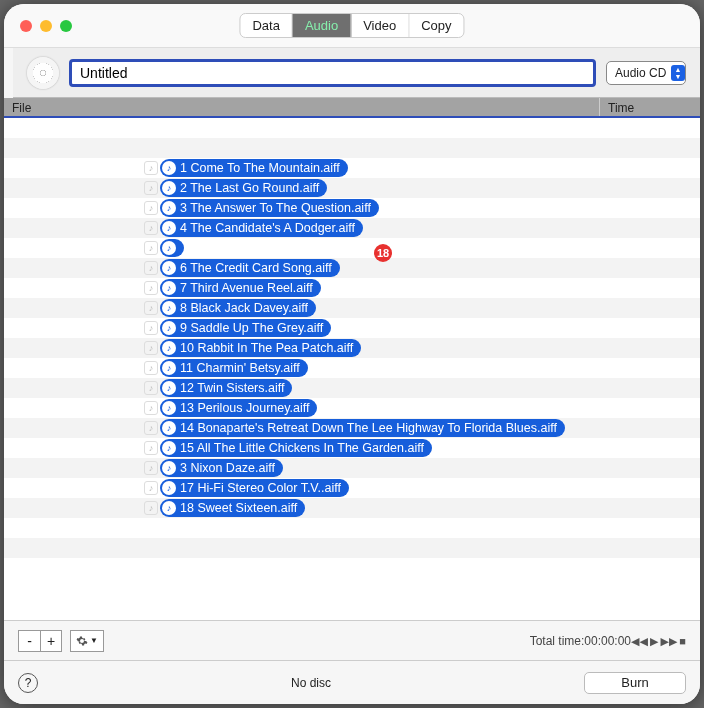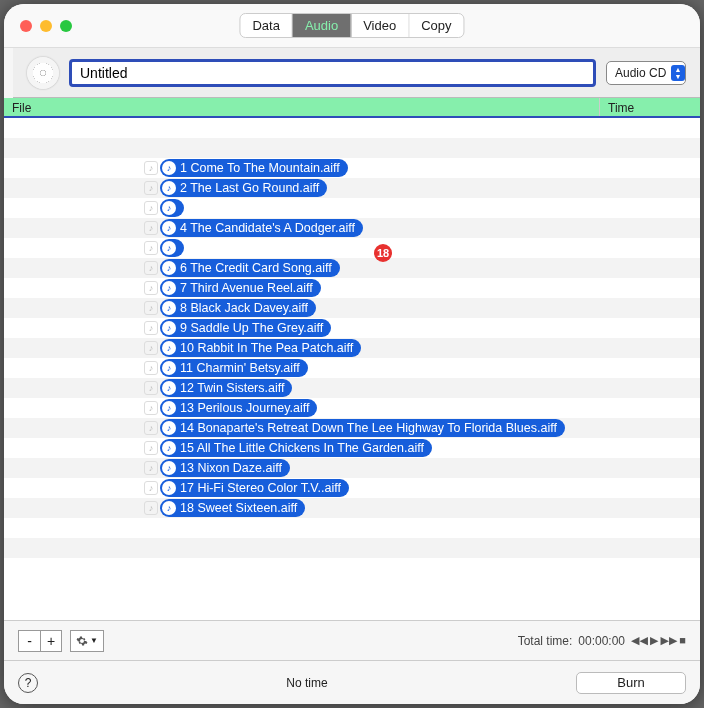--- a/index.html
+++ b/index.html
@@ -75,21 +75,21 @@
     display:flex;align-items:center;justify-content:space-between;
     padding:0 0 0 8px;
   }
   .type-select .arrows{
     width:14px;height:16px;border-radius:3px;background:#1b61e4;
     display:flex;flex-direction:column;align-items:center;justify-content:center;
     color:#fff;font-size:7px;line-height:7px;
   }
   .headers{
     display:flex;height:20px;
-    background:#86efac;
+    background:#a3a3a3;
     border-bottom:2px solid #2e4db8;
     font-size:12px;
   }
   .headers .col-file{flex:1;padding:3px 8px;border-right:1px solid #ccc;}
   .headers .col-time{width:100px;padding:3px 8px;}
   .list{
     flex:1; overflow:auto; background:#fff; position:relative;
   }
   .row{height:20px;display:flex;align-items:center;}
   .row:nth-child(odd){background:#fff;}
@@ -132,34 +132,34 @@
     width:22px;height:22px;border:1px solid #999;background:#fff;
     display:flex;align-items:center;justify-content:center;font-size:14px;
     cursor:default;
   }
   .gearbtn{
     width:34px;height:22px;border:1px solid #999;background:#fff;
     display:flex;align-items:center;justify-content:center;
     gap:2px;font-size:12px;
   }
   .gearbtn svg{width:12px;height:12px;}
-  .total{display:flex;align-items:flex-start;gap:6px;font-size:12px;color:#444;}
+  .total{display:flex;align-items:flex-end;gap:0;font-size:12px;color:#444;}
   .transport{display:flex;gap:2px;color:#555;font-size:11px;}
   .footer2{
     height:44px;border-top:1px solid #ccc;
     display:flex;align-items:center;padding:0 14px;
     justify-content:space-between;background:#f6f6f6;
   }
   .help{
     width:20px;height:20px;border:1.5px solid #555;border-radius:50%;
     display:flex;align-items:center;justify-content:center;font-size:12px;
   }
   .centerinfo{flex:1;text-align:center;font-size:12px;line-height:14px;}
   .burnbtn{
-    width:110px;height:22px;border:1px solid #bbb;border-radius:5px;
+    width:102px;height:22px;border:1px solid #bbb;border-radius:5px;
     background:#fff;font-size:13px;
     display:flex;align-items:center;justify-content:center;
   }
 </style>
 </head>
 <body>
 
 <div class="window">
 
   <div class="titlebar">
@@ -207,20 +207,21 @@
       <span class="pill">
         <span class="note-ic">♪</span>
         <span>2 The Last Go Round.aiff</span>
       </span>
     </div>
       <div class="row">
       <span class="spacer"></span>
       <span class="note-ghost">♪</span>
       <span class="pill">
         <span class="note-ic">♪</span>
+        <span>3 The Answer To The Question.aiff</span>
       </span>
     </div>
       <div class="row">
       <span class="spacer"></span>
       <span class="note-ghost">♪</span>
       <span class="pill">
         <span class="note-ic">♪</span>
         <span>4 The Candidate's A Dodger.aiff</span>
       </span>
     </div>
@@ -309,21 +310,21 @@
       <span class="pill">
         <span class="note-ic">♪</span>
         <span>15 All The Little Chickens In The Garden.aiff</span>
       </span>
     </div>
       <div class="row">
       <span class="spacer"></span>
       <span class="note-ghost">♪</span>
       <span class="pill">
         <span class="note-ic">♪</span>
-        <span>13 Nixon Daze.aiff</span>
+        <span>3 Nixon Daze.aiff</span>
       </span>
     </div>
       <div class="row">
       <span class="spacer"></span>
       <span class="note-ghost">♪</span>
       <span class="pill">
         <span class="note-ic">♪</span>
         <span>17 Hi-Fi Stereo Color T.V..aiff</span>
       </span>
     </div>
@@ -361,18 +362,18 @@
         <span>▶</span>
         <span>▶▶</span>
         <span>■</span>
       </div>
     </div>
   </div>
 
   <div class="footer2">
     <div class="help">?</div>
     <div class="centerinfo">
-      <div>No time</div>
+      <div>No disc</div>
     </div>
     <div class="burnbtn">Burn</div>
   </div>
 
 </div>
 
 </body></html>

